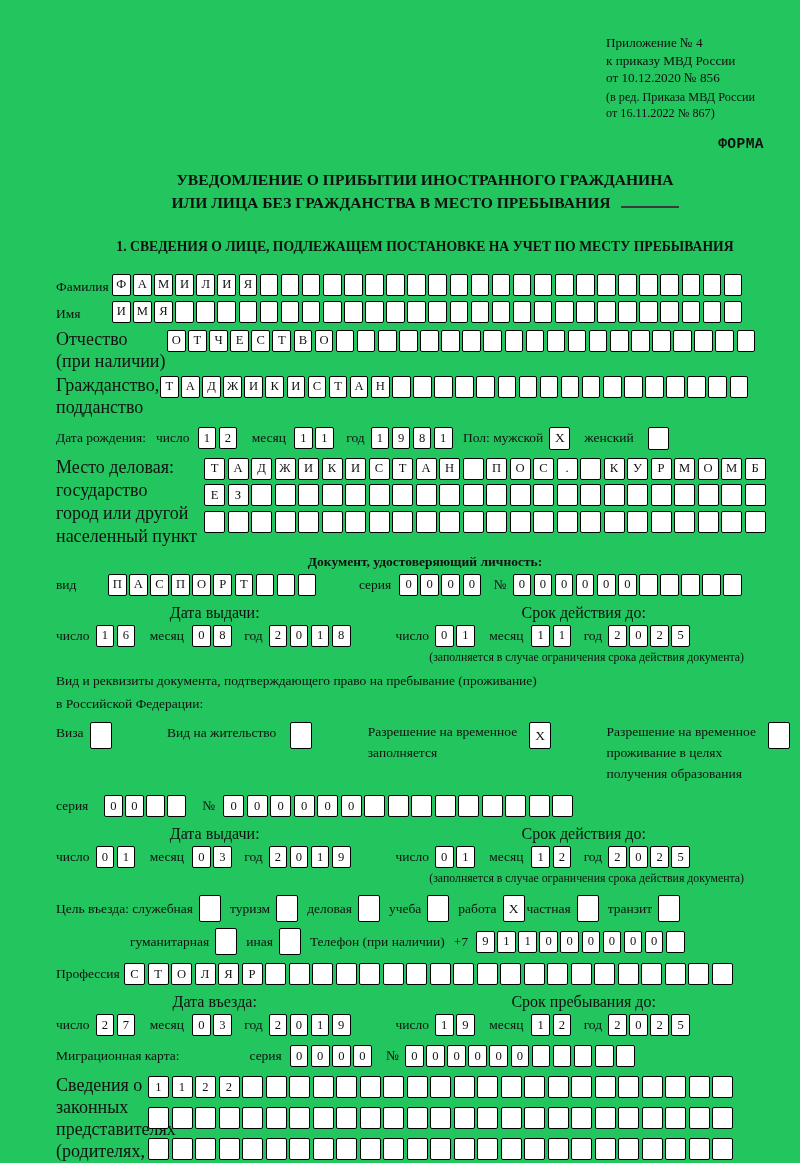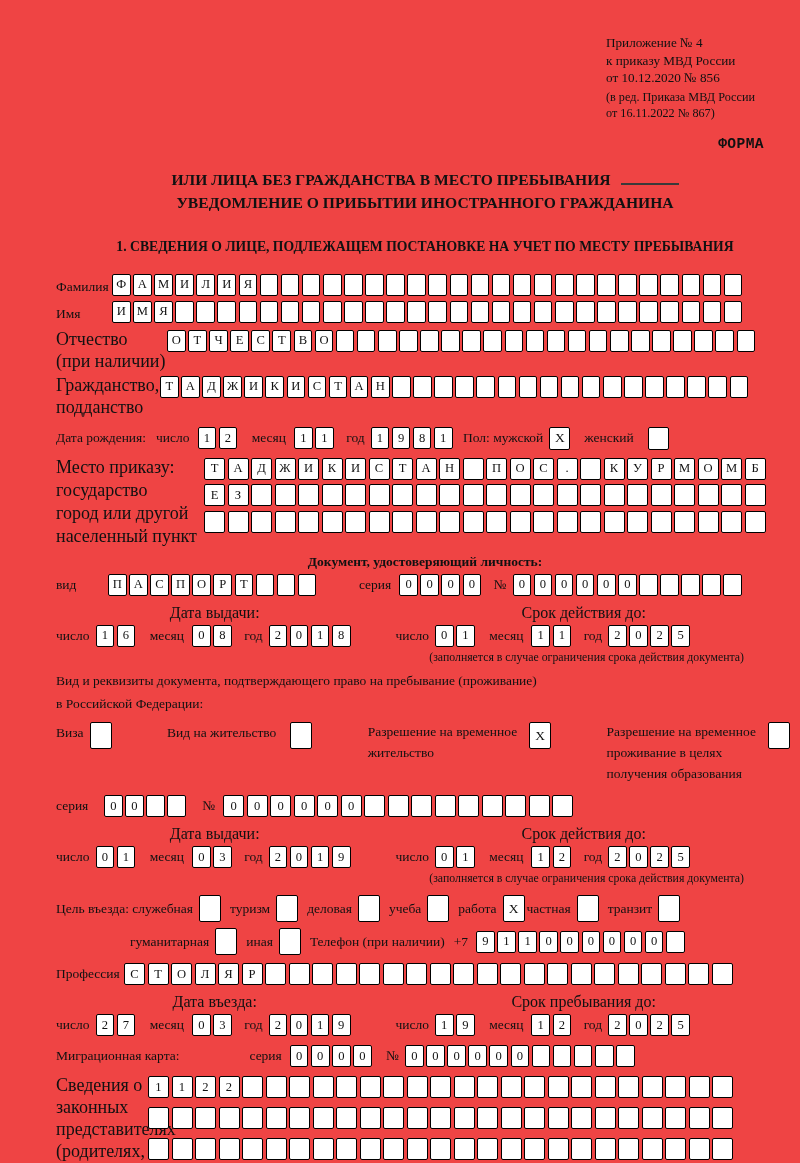--- a/index.html
+++ b/index.html
@@ -1,18 +1,18 @@
 <!DOCTYPE html>
 <html><head>
 <meta charset="utf-8">
 <style>
   html,body{margin:0;padding:0;background:#fff;}
   .page{
     width:800px;height:1163px;box-sizing:border-box;overflow:hidden;
-    padding:34px 6px 0 56px;background:#ef4444;color:#111;
+    padding:34px 6px 0 56px;background:#22c55e;color:#111;
     font-family:"Liberation Serif","DejaVu Serif",serif;position:relative;
   }
   .hdr{margin-left:auto;width:188px;font-size:13.2px;line-height:1.34;}
   .hdr .small{font-size:12.2px;margin-top:3px;line-height:1.3;}
   .forma{text-align:right;padding-right:30px;font-weight:bold;font-size:14.6px;margin-top:14px;letter-spacing:.4px;font-family:Liberation Mono, monospace;}
   .title{text-align:center;font-weight:bold;font-size:15.6px;margin-top:16px;line-height:1.5;}
   .uline{display:inline-block;width:58px;border-bottom:2.2px solid #3a3a3a;margin-left:10px;height:12px;}
   .sec{font-weight:bold;font-size:13.7px;text-align:center;margin-top:24px;white-space:nowrap;}
   .row{display:flex;align-items:flex-start;margin-top:5px;}
   .lbl{font-size:13.5px;line-height:1.3;padding-top:4px;flex-shrink:0;white-space:nowrap;}
@@ -62,22 +62,22 @@
     <div>Приложение № 4</div>
     <div>к приказу МВД России</div>
     <div>от 10.12.2020 № 856</div>
     <div class="small">(в ред. Приказа МВД России</div>
     <div class="small" style="margin-top:0">от 16.11.2022 № 867)</div>
   </div>
 
   <div class="forma">ФОРМА</div>
 
   <div class="title">
+    <div>УВЕДОМЛЕНИЕ О ПРИБЫТИИ ИНОСТРАННОГО ГРАЖДАНИНА</div>
     <div><span>ИЛИ ЛИЦА БЕЗ ГРАЖДАНСТВА В МЕСТО ПРЕБЫВАНИЯ</span><span class="uline"></span></div>
-    <div>УВЕДОМЛЕНИЕ О ПРИБЫТИИ ИНОСТРАННОГО ГРАЖДАНИНА</div>
   </div>
 
   <div class="sec">1. СВЕДЕНИЯ О ЛИЦЕ, ПОДЛЕЖАЩЕМ ПОСТАНОВКЕ НА УЧЕТ ПО МЕСТУ ПРЕБЫВАНИЯ</div>
 
   <div class="row" style="margin-top:19px;">
     <span class="lbl" style="width:56px;">Фамилия</span>
     <div class="cells">
         <span class="cell">Ф</span>
         <span class="cell">А</span>
         <span class="cell">М</span>
@@ -241,21 +241,21 @@
         <span class="cell">1</span>
       </div>
     <span class="lbl ml8" style="padding-top:0;">Пол: мужской</span>
     <span class="cb sm ml6">Х</span>
     <span class="lbl ml14" style="padding-top:0;">женский</span>
     <span class="cb sm ml14"></span>
   </div>
 
   <div class="row" style="margin-top:6px;">
     <div class="lblcol" style="width:148px;line-height:23px;">
-      <div>Место приказу:</div>
+      <div>Место деловая:</div>
       <div>государство</div>
       <div>город или другой</div>
       <div>населенный пункт</div>
     </div>
     <div class="stack" style="margin-top:2px;">
       <div class="cells w">
           <span class="cell">Т</span>
           <span class="cell">А</span>
           <span class="cell">Д</span>
           <span class="cell">Ж</span>
@@ -430,21 +430,21 @@
       <span class="one">Виза</span>
       <span class="cb ml6"></span>
     </div>
     <div class="grp">
       <span class="one">Вид на жительство</span>
       <span class="cb ml14"></span>
     </div>
     <div class="grp">
       <div class="cbl">
         <div>Разрешение на временное</div>
-        <div>жительство</div>
+        <div>заполняется</div>
       </div>
       <span class="cb ml12">Х</span>
     </div>
     <div class="grp">
       <div class="cbl">
         <div>Разрешение на временное</div>
         <div>проживание в целях</div>
         <div>получения образования</div>
       </div>
       <span class="cb ml12"></span>

